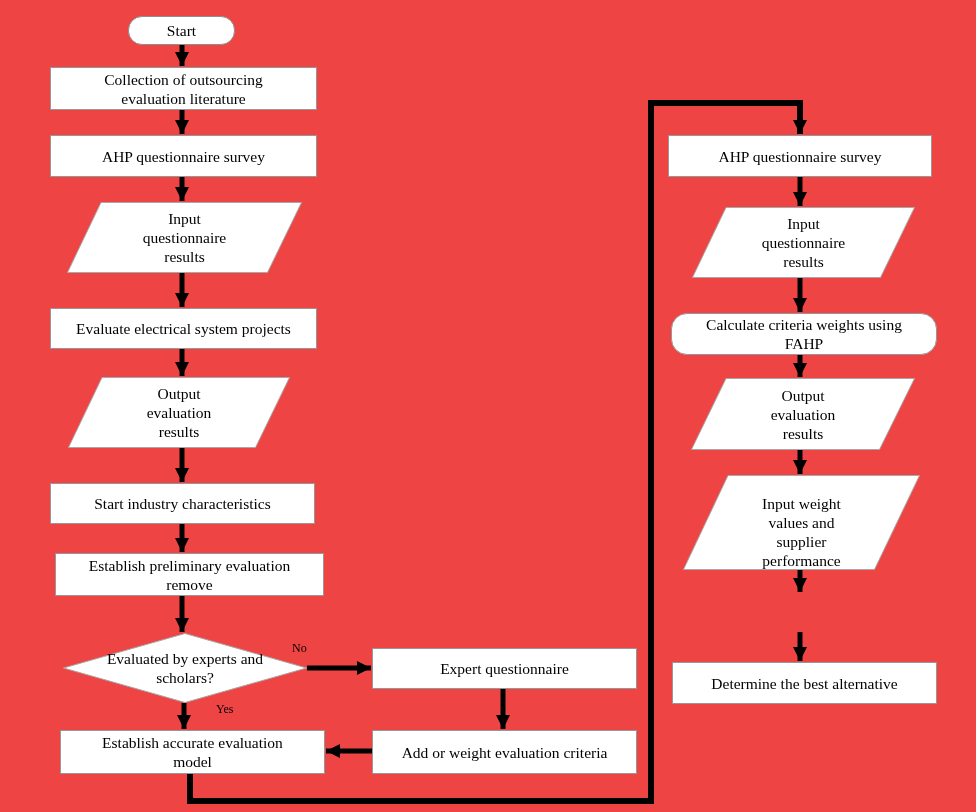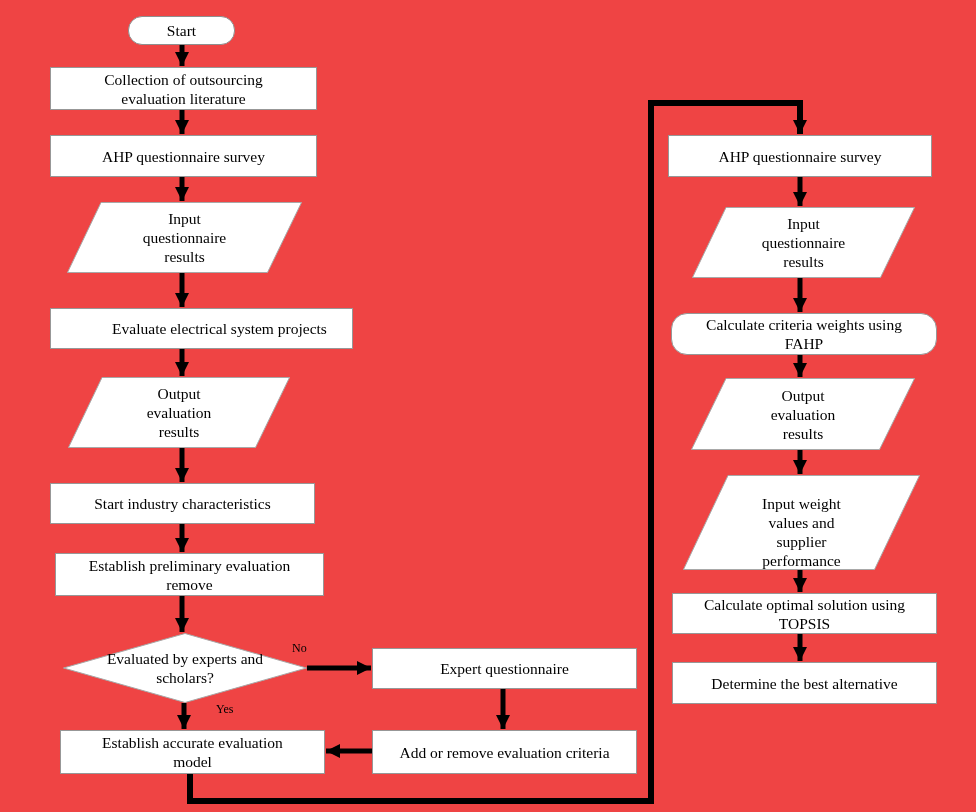--- a/index.html
+++ b/index.html
@@ -84,21 +84,21 @@
 
   <div class="node" style="left:67px;top:202px;width:235px;height:71px;">
     <svg class="shape-svg" viewBox="0 0 235 71">
       <polygon points="34,0.5 234.5,0.5 200.5,70.5 0.5,70.5"></polygon>
     </svg>
     <span class="lbl">Input
 questionnaire
 results</span>
   </div>
 
-  <div class="node proc" style="left:50px;top:308px;width:265px;height:39px;padding-left:36px;">
+  <div class="node proc" style="left:50px;top:308px;width:265px;height:39px;">
     <span class="lbl">Evaluate electrical system projects</span>
   </div>
 
   <div class="node" style="left:68px;top:377px;width:222px;height:71px;">
     <svg class="shape-svg" viewBox="0 0 222 71">
       <polygon points="34,0.5 221.5,0.5 187.5,70.5 0.5,70.5"></polygon>
     </svg>
     <span class="lbl">Output
 evaluation
 results</span>
@@ -127,21 +127,21 @@
   <div class="node proc" style="left:60px;top:730px;width:263px;height:42px;">
     <span class="lbl">Establish accurate evaluation
 model</span>
   </div>
 
   <div class="node proc" style="left:372px;top:648px;width:263px;height:39px;">
     <span class="lbl">Expert questionnaire</span>
   </div>
 
   <div class="node proc" style="left:372px;top:730px;width:263px;height:42px;">
-    <span class="lbl">Add or remove evaluation criteria</span>
+    <span class="lbl">Add or weight evaluation criteria</span>
   </div>
 
   <div class="node proc" style="left:668px;top:135px;width:262px;height:40px;">
     <span class="lbl">AHP questionnaire survey</span>
   </div>
 
   <div class="node" style="left:692px;top:207px;width:223px;height:71px;">
     <svg class="shape-svg" viewBox="0 0 223 71">
       <polygon points="34,0.5 222.5,0.5 188.5,70.5 0.5,70.5"></polygon>
     </svg>
@@ -167,22 +167,18 @@
   <div class="node" style="left:683px;top:475px;width:237px;height:95px;align-items:flex-end;">
     <svg class="shape-svg" viewBox="0 0 237 95">
       <polygon points="45,0.5 236.5,0.5 191.5,94.5 0.5,94.5"></polygon>
     </svg>
     <span class="lbl">Input weight
 values and
 supplier
 performance</span>
   </div>
 
-  <div class="node proc" style="left:672px;top:593px;width:263px;height:39px;">
-    <span class="lbl">Calculate optimal solution using
-TOPSIS</span>
-  </div>
 
   <div class="node proc" style="left:672px;top:662px;width:263px;height:40px;">
     <span class="lbl">Determine the best alternative</span>
   </div>
 
 </div>
 
 </body></html>

